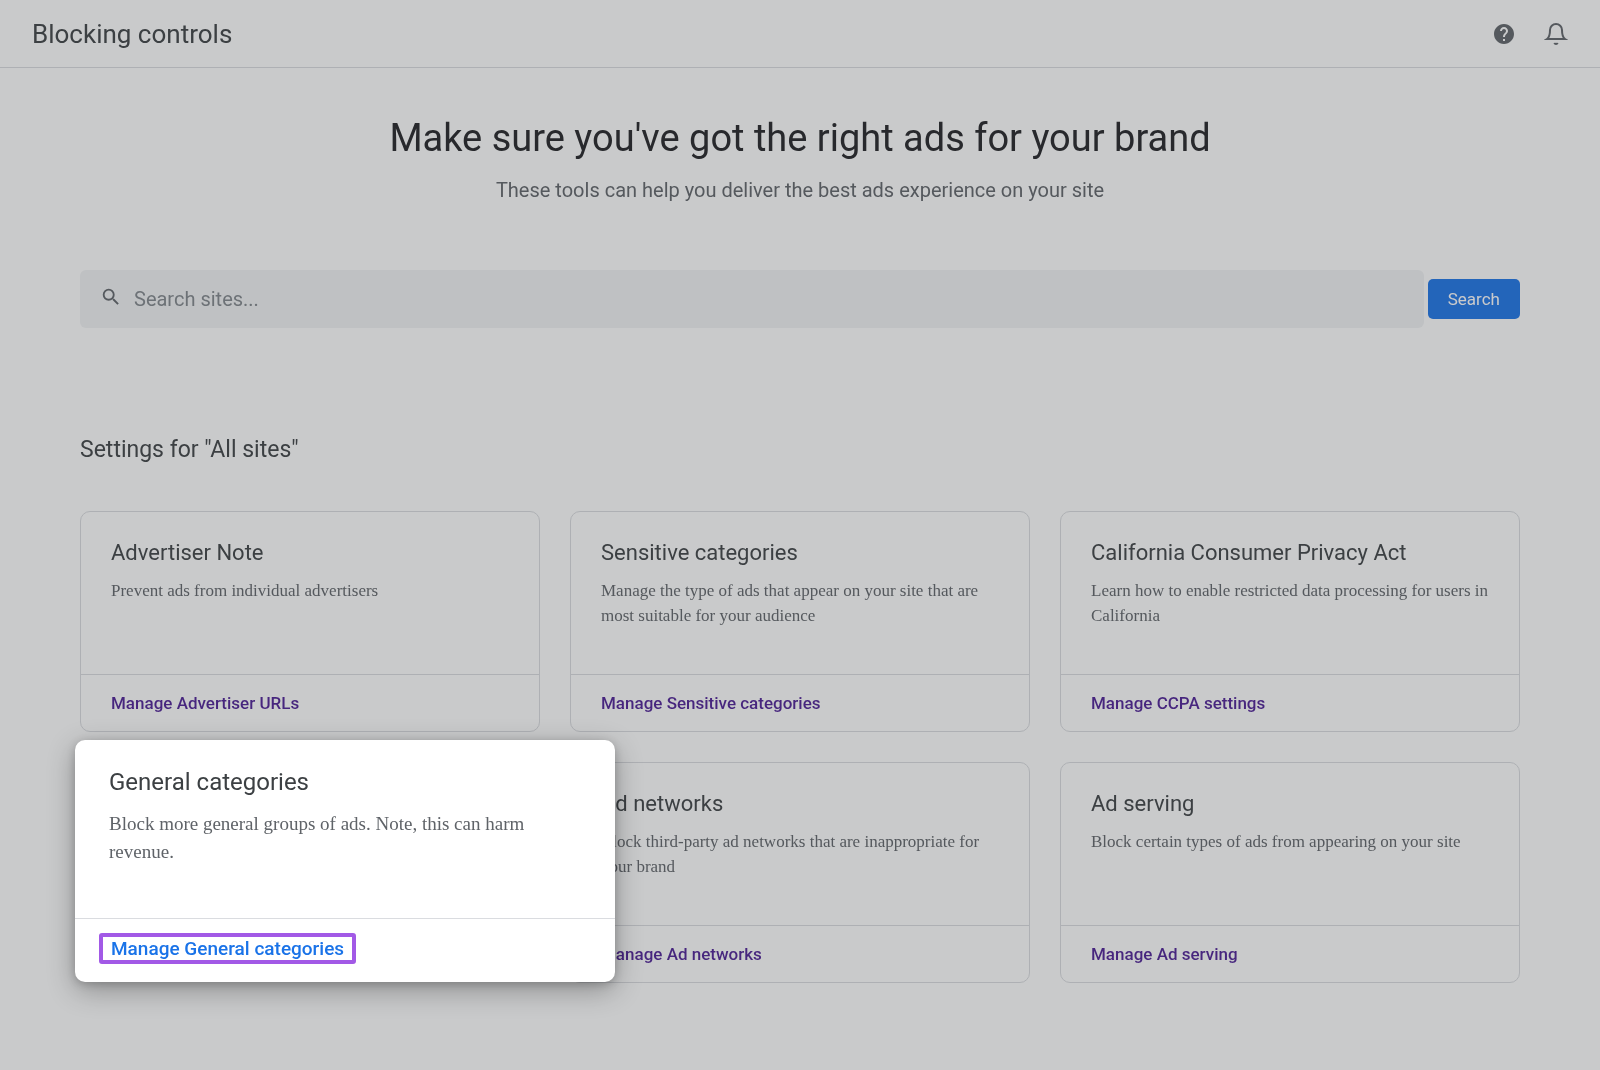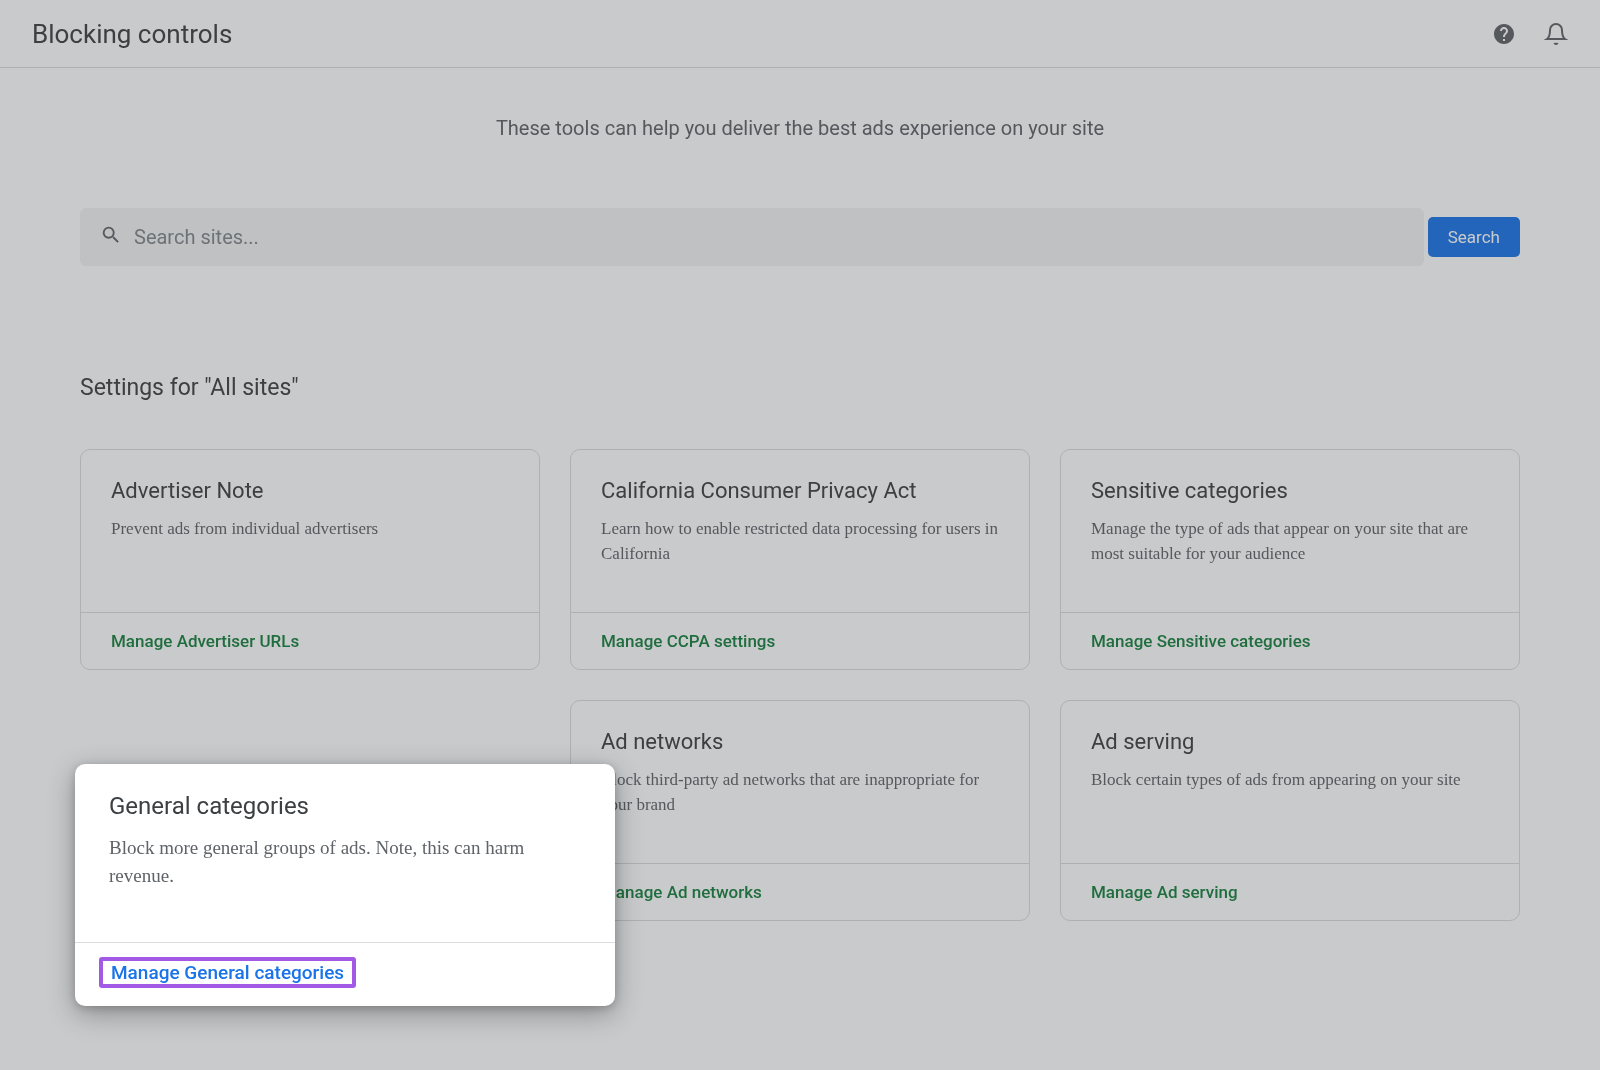--- a/index.html
+++ b/index.html
@@ -153,21 +153,21 @@
   line-height: 1.45;
   font-family: Liberation Serif, serif;
 }
 
 .card-footer {
   border-top: 1px solid #dadce0;
   padding: 18px 30px;
 }
 
 .card-link {
-  color: #15803d;
+  color: #4c1d95;
   font-size: 17px;
   font-weight: 500;
   text-decoration: none;
   cursor: pointer;
 }
 
 .overlay {
   position: absolute;
   inset: 0;
   background: rgba(60, 64, 67, 0.28);
@@ -214,20 +214,21 @@
       <svg width="26" height="26" viewBox="0 0 24 24" fill="none" stroke="#5f6368" stroke-width="2">
           <path d="M18 8A6 6 0 0 0 6 8c0 7-3 9-3 9h18s-3-2-3-9"></path>
           <path d="M13.73 21a2 2 0 0 1-3.46 0"></path>
         </svg>
     </div>
   </div>
 </div>
 
 <div class="main">
   <div class="hero">
+    <h1 class="hero-title">Make sure you've got the right ads for your brand</h1>
     <p class="hero-subtitle">These tools can help you deliver the best ads experience on your site</p>
   </div>
 
   <div class="search-row">
     <div class="search-box">
       <span>
         <svg width="22" height="22" viewBox="0 0 24 24" fill="#5f6368">
             <path d="M15.5 14h-.79l-.28-.27A6.471 6.471 0 0 0 16 9.5 6.5 6.5 0 1 0 9.5 16c1.61 0 3.09-.59 4.23-1.57l.27.28v.79l5 4.99L20.49 19l-4.99-5zm-6 0C7.01 14 5 11.99 5 9.5S7.01 5 9.5 5 14 7.01 14 9.5 11.99 14 9.5 14z"></path>
           </svg>
       </span>
@@ -244,35 +245,35 @@
         <h3 class="card-title">Advertiser Note</h3>
         <p class="card-desc">Prevent ads from individual advertisers</p>
       </div>
       <div class="card-footer">
         <a class="card-link">Manage Advertiser URLs</a>
       </div>
     </div>
 
     <div class="card">
       <div class="card-body">
+        <h3 class="card-title">Sensitive categories</h3>
+        <p class="card-desc">Manage the type of ads that appear on your site that are most suitable for your audience</p>
+      </div>
+      <div class="card-footer">
+        <a class="card-link">Manage Sensitive categories</a>
+      </div>
+    </div>
+
+    <div class="card">
+      <div class="card-body">
         <h3 class="card-title">California Consumer Privacy Act</h3>
         <p class="card-desc">Learn how to enable restricted data processing for users in California</p>
       </div>
       <div class="card-footer">
         <a class="card-link">Manage CCPA settings</a>
-      </div>
-    </div>
-
-    <div class="card">
-      <div class="card-body">
-        <h3 class="card-title">Sensitive categories</h3>
-        <p class="card-desc">Manage the type of ads that appear on your site that are most suitable for your audience</p>
-      </div>
-      <div class="card-footer">
-        <a class="card-link">Manage Sensitive categories</a>
       </div>
     </div>
 
     <div class="card" style="visibility:hidden">
       <div class="card-body">
           <h3 class="card-title">x</h3>
           <p class="card-desc">x<br>x</p>
         </div>
       <div class="card-footer"><a class="card-link">x</a></div>
     </div>
@@ -294,21 +295,21 @@
       </div>
       <div class="card-footer">
         <a class="card-link">Manage Ad serving</a>
       </div>
     </div>
   </div>
 </div>
 
 <div class="overlay"></div>
 
-<div class="highlighted-card" style="left:75px; top:764px; width:540px;">
+<div class="highlighted-card" style="left:75px; top:740px; width:540px;">
   <div class="card-body" style="padding:28px 34px 22px 34px;">
     <h3 class="card-title" style="font-size:24px;">General categories</h3>
     <p class="card-desc" style="font-size:19px;">Block more general groups of ads. Note, this can harm revenue.</p>
   </div>
   <div class="card-footer" style="padding:14px 24px 18px 24px;">
     <span class="highlight-box">
       <a class="card-link" style="font-size:19px;">Manage General categories</a>
     </span>
   </div>
 </div>

